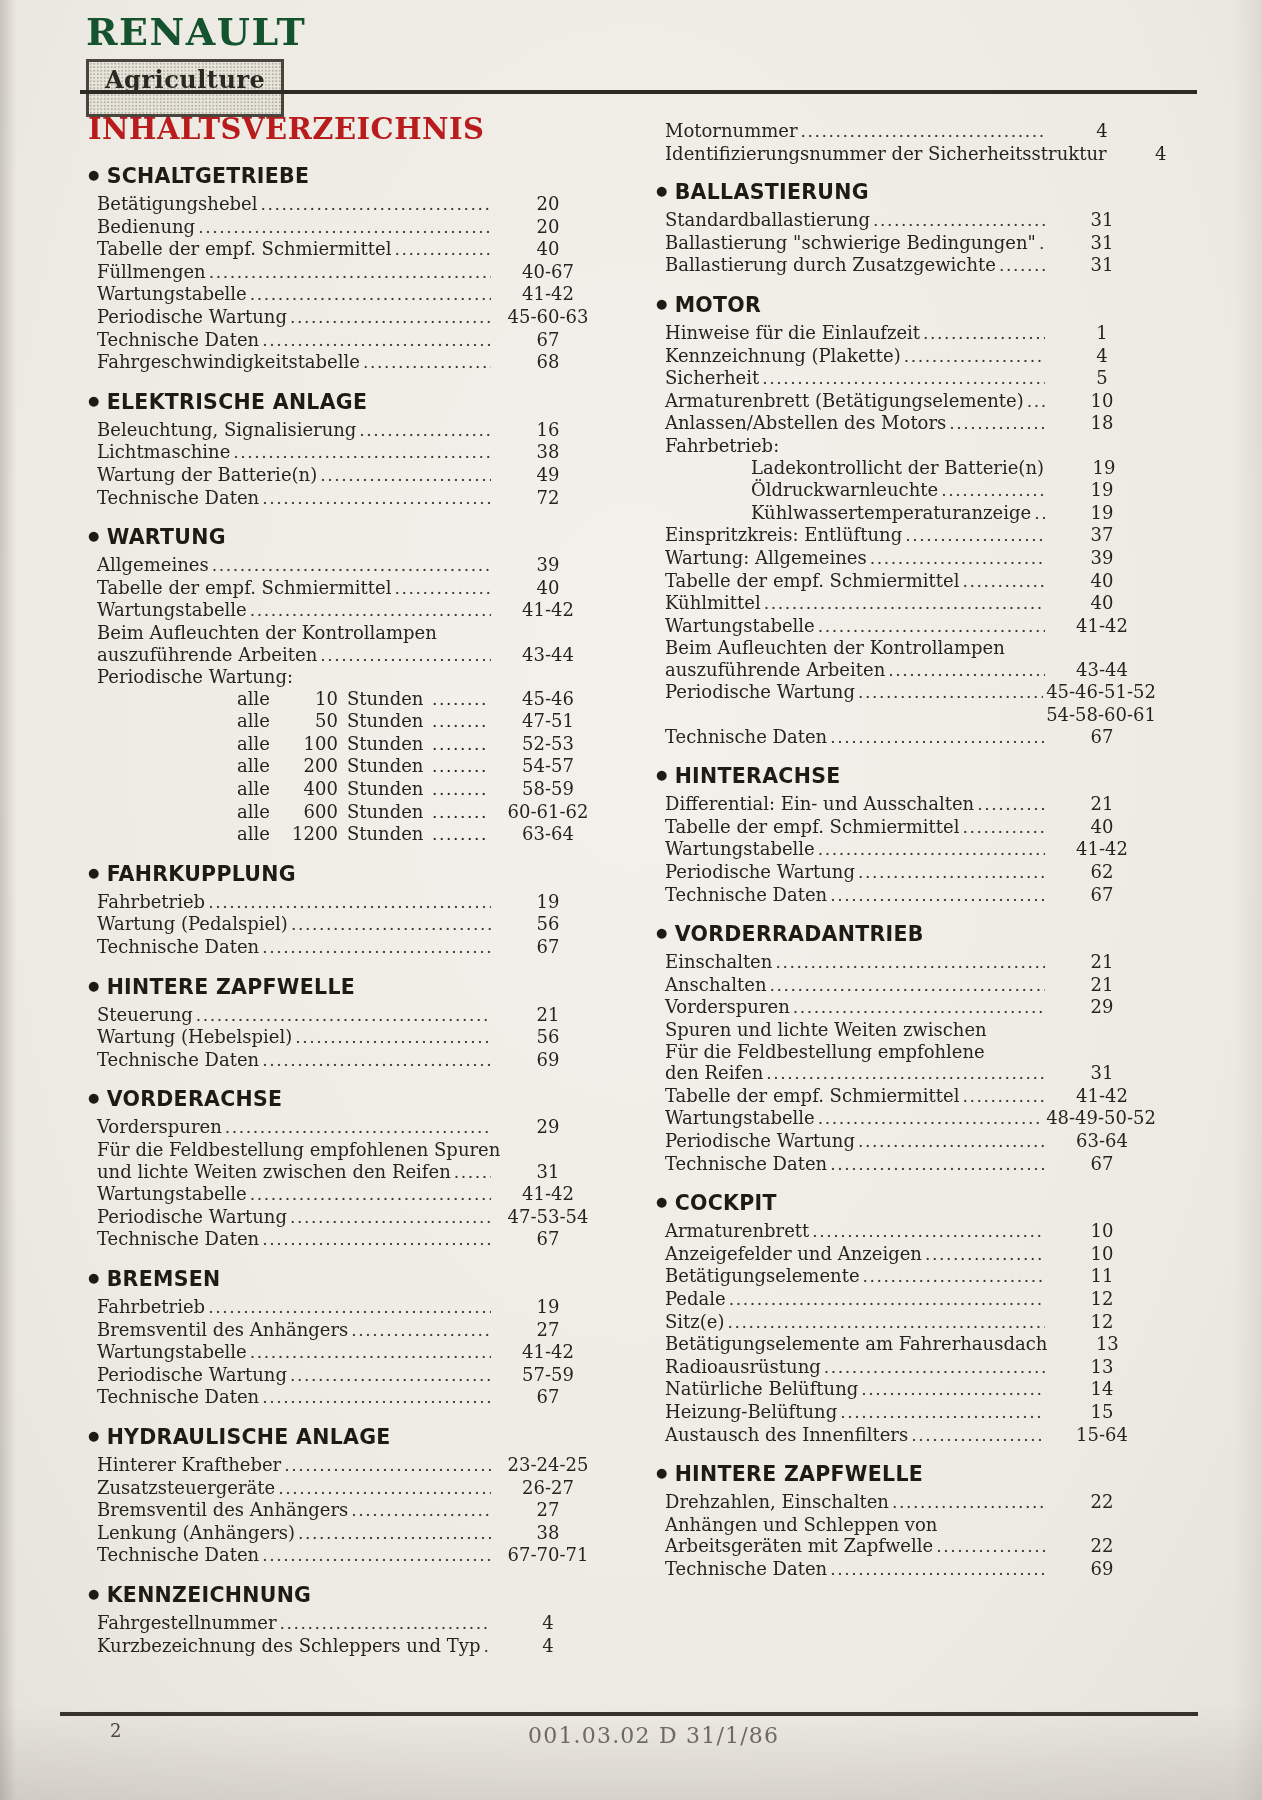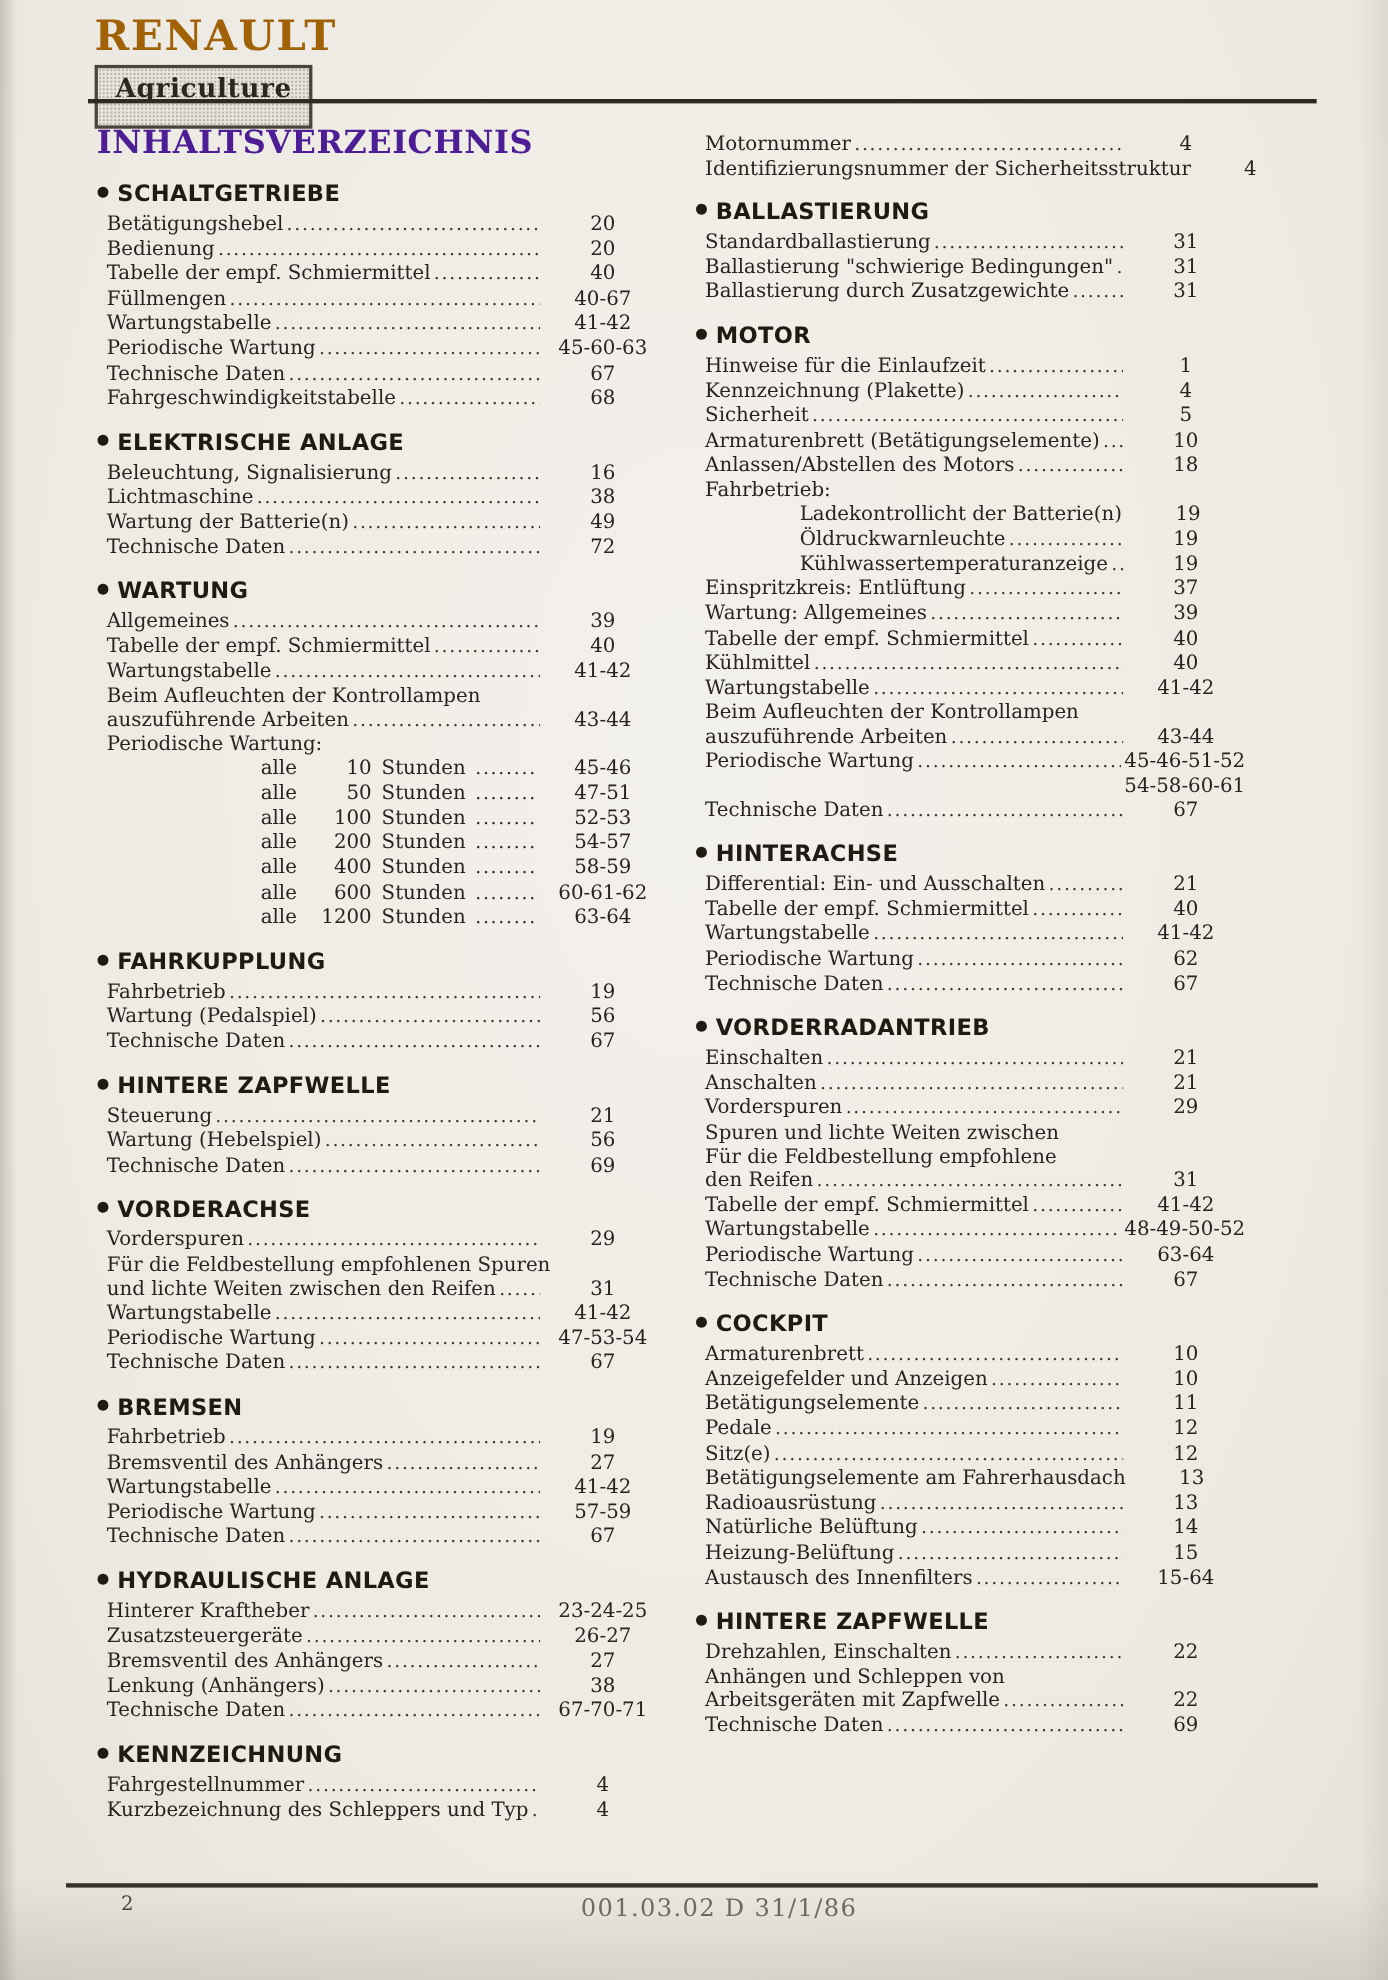--- a/index.html
+++ b/index.html
@@ -12,41 +12,41 @@
     background-color: #edeae3;
     background-image:
       linear-gradient(90deg, rgba(110,105,95,0.28), rgba(110,105,95,0) 16px),
       linear-gradient(270deg, rgba(140,135,125,0.14), rgba(140,135,125,0) 28px),
       linear-gradient(0deg, rgba(125,120,110,0.20), rgba(125,120,110,0) 95px),
       radial-gradient(ellipse at 50% 38%, #f3f1eb 0%, #edeae3 70%, #e5e2da 100%);
   }
   .page-header { position: absolute; top: 12px; left: 86px; }
   .brand {
     font-size: 38px; font-weight: bold; letter-spacing: 1.5px;
-    line-height: 1.05; color: #a16207; margin: 0;
+    line-height: 1.05; color: #14532d; margin: 0;
   }
   .agri-box {
     margin-top: 7px; display: inline-block;
     border: 3px solid #49453d;
     padding: 3px 16px 20px 16px;
     font-size: 24px; font-weight: bold; letter-spacing: 0.5px;
     color: #2b2822;
     background-color: #e7e4da;
     background-image: radial-gradient(circle, rgba(95,90,78,0.38) 0.7px, transparent 1.05px);
     background-size: 3.5px 3.5px;
   }
   .top-rule { position: absolute; top: 90px; left: 80px; width: 1117px; height: 4px; background: #2e2b25; }
 
   .columns { position: absolute; top: 110px; left: 88px; display: flex; }
   .column-left  { width: 514px; margin-right: 30px; }
-  .column-right { width: 500px; padding-top: 6px; }
+  .column-right { width: 500px; padding-top: 6px; margin-left: 24px; }
 
   .toc-title {
     font-size: 29px; font-weight: bold; letter-spacing: 0.5px;
-    margin: 0 0 14px 0; line-height: 38px; color: #4c1d95;
+    margin: 0 0 14px 0; line-height: 38px; color: #b91c1c;
   }
 
   .section-heading {
     display: flex; align-items: center;
     font-family: "DejaVu Sans", sans-serif; font-weight: bold;
     font-size: 20.5px; letter-spacing: 0.3px;
     margin: 15px 0 4px 0; color: #1e1b15; line-height: 26px;
   }
   .bullet { font-size: 13px; margin-right: 7px; position: relative; top: -1px; }
 

